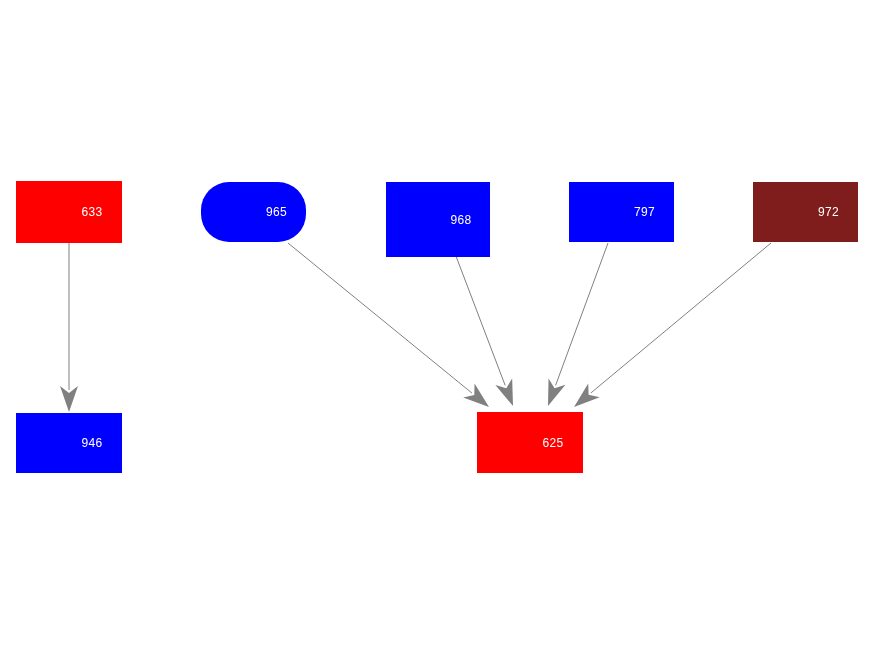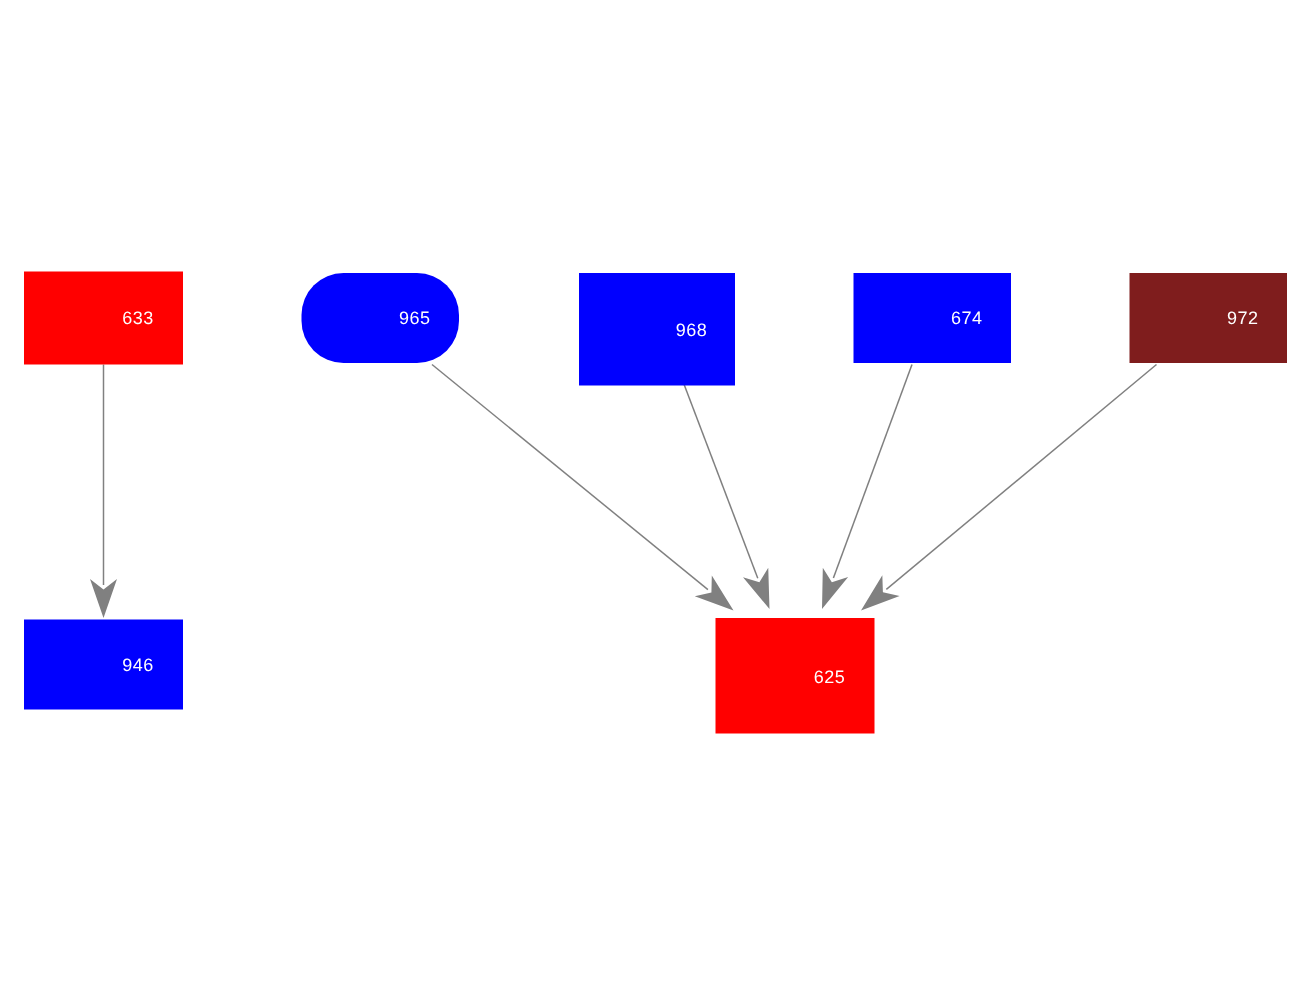--- a/index.html
+++ b/index.html
@@ -65,22 +65,22 @@
   <div class="node" style="left: 16px; top: 413px; width: 106px; height: 60px; background: rgb(0, 0, 255);">
     <span class="node-label">946</span>
   </div>
   <div class="node" style="left: 201px; top: 182px; width: 105px; height: 60px; background: rgb(0, 0, 255); border-radius: 28px;">
     <span class="node-label">965</span>
   </div>
   <div class="node" style="left: 386px; top: 182px; width: 104px; height: 75px; background: rgb(0, 0, 255);">
     <span class="node-label">968</span>
   </div>
   <div class="node" style="left: 569px; top: 182px; width: 105px; height: 60px; background: rgb(0, 0, 255);">
-    <span class="node-label">674</span>
+    <span class="node-label">797</span>
   </div>
   <div class="node" style="left: 753px; top: 182px; width: 105px; height: 60px; background: #7f1d1d;">
     <span class="node-label">972</span>
   </div>
-  <div class="node" style="left: 477px; top: 412px; width: 106px; height: 77px; background: rgb(255, 0, 0);">
+  <div class="node" style="left: 477px; top: 412px; width: 106px; height: 61px; background: rgb(255, 0, 0);">
     <span class="node-label">625</span>
   </div>
 
 </div>
 
 </body></html>

